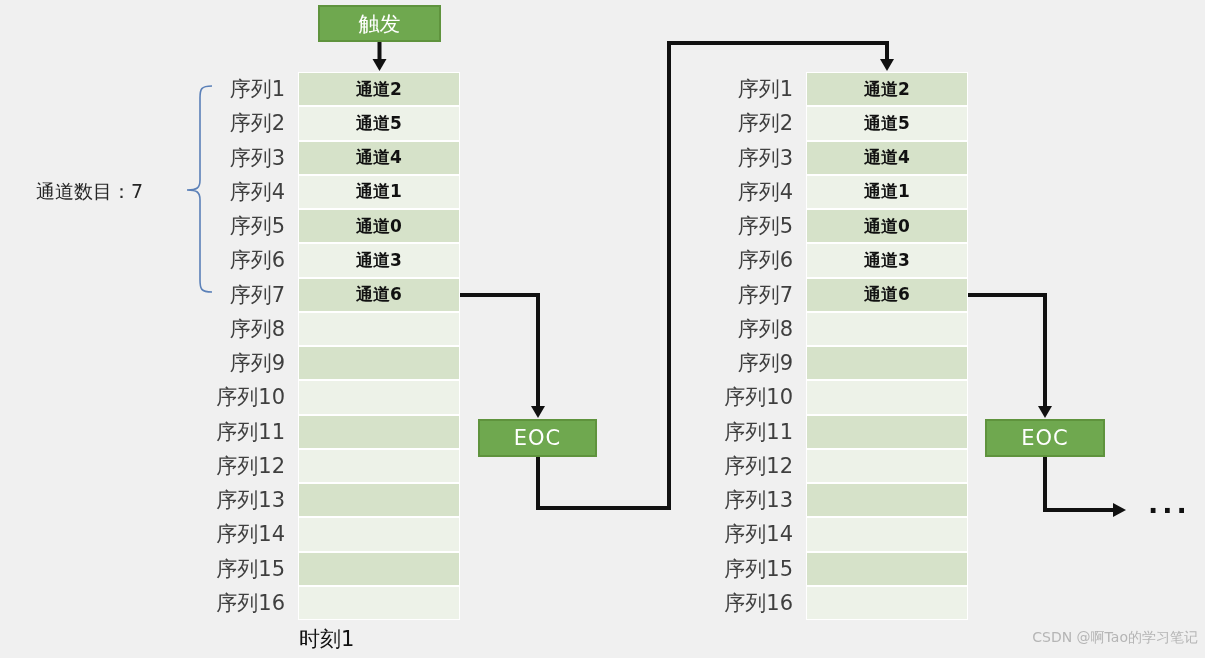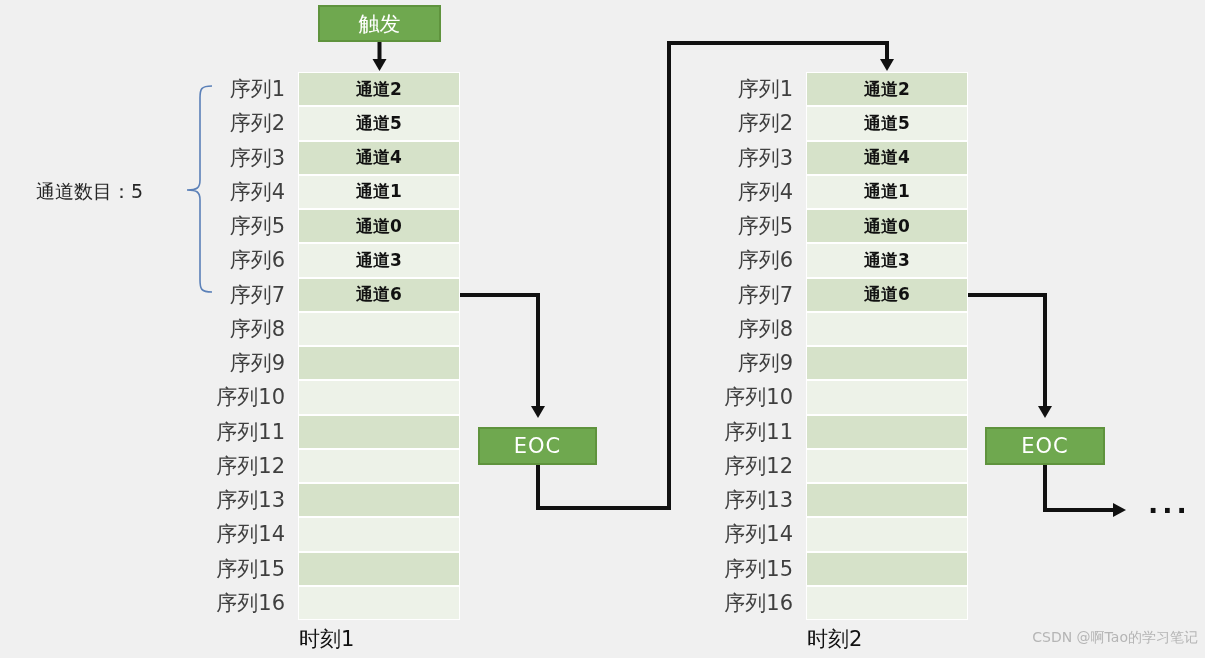--- a/index.html
+++ b/index.html
@@ -24,21 +24,21 @@
   .overlay{position:absolute;left:0;top:0;pointer-events:none;}
   .box{
     position:absolute;
     background:var(--green);
     border:2px solid var(--green-border);
     color:#ffffff;
     display:flex;align-items:center;justify-content:center;
     box-sizing:border-box;
   }
   .trigger-box{left:318px;top:5px;width:123px;height:37px;font-size:21px;}
-  .eoc-box{top:419px;height:38px;font-size:21px;letter-spacing:1px;margin-top:8px;}
+  .eoc-box{top:419px;height:38px;font-size:21px;letter-spacing:1px;}
   .eoc-1{left:478px;width:119px;}
   .eoc-2{left:985px;width:120px;}
   .seq-labels{position:absolute;top:72px;width:135px;}
   .seq-labels div{
     height:34.25px;line-height:34.25px;
     text-align:right;font-size:21px;color:var(--label-ink);
     white-space:nowrap;
   }
   .labels-1{left:150px;}
   .labels-2{left:658px;}
@@ -94,21 +94,21 @@
     <path d="M1045,457 L1045,510 L1114,510" stroke="#111" stroke-width="4" fill="none"></path>
     <polygon points="1113,503 1113,517 1126,510" fill="#111"></polygon>
 
     <path d="M212,86 C201,86 200,89 200,98 L200,180 C200,188 197,190 187,190 C197,190 200,192 200,200 L200,280 C200,289 201,292 212,292" stroke="#5b80b8" stroke-width="1.6" fill="none"></path>
   </svg>
 
   <div class="box trigger-box">
     <span>触发</span>
   </div>
 
-  <div class="channel-count">通道数目：5</div>
+  <div class="channel-count">通道数目：7</div>
 
   <div class="seq-labels labels-1">
       <div>序列1</div>
       <div>序列2</div>
       <div>序列3</div>
       <div>序列4</div>
       <div>序列5</div>
       <div>序列6</div>
       <div>序列7</div>
       <div>序列8</div>
@@ -178,19 +178,18 @@
     </div>
 
   <div class="box eoc-box eoc-1">
     <span>EOC</span>
   </div>
   <div class="box eoc-box eoc-2">
     <span>EOC</span>
   </div>
 
   <div class="time-label time-1">时刻1</div>
-  <div class="time-label time-2">时刻2</div>
 
   <div class="ellipsis">...</div>
 
   <div class="watermark">CSDN @啊Tao的学习笔记</div>
 
 </div>
 
 </body></html>

